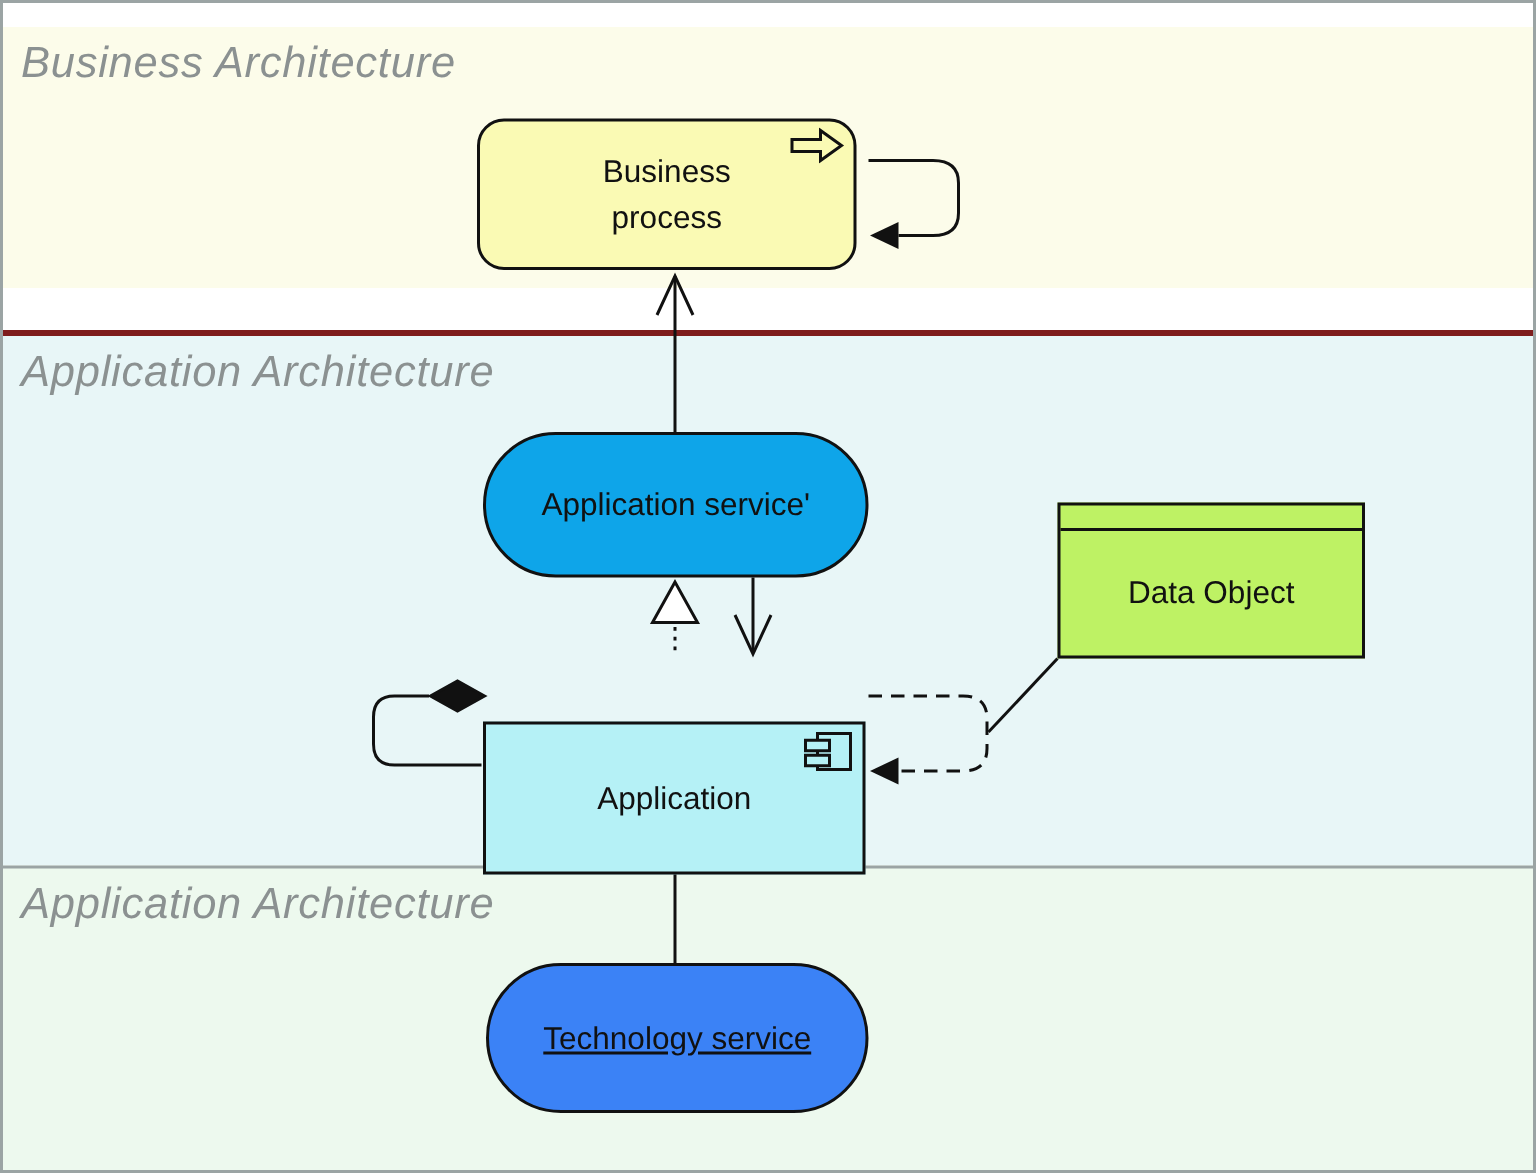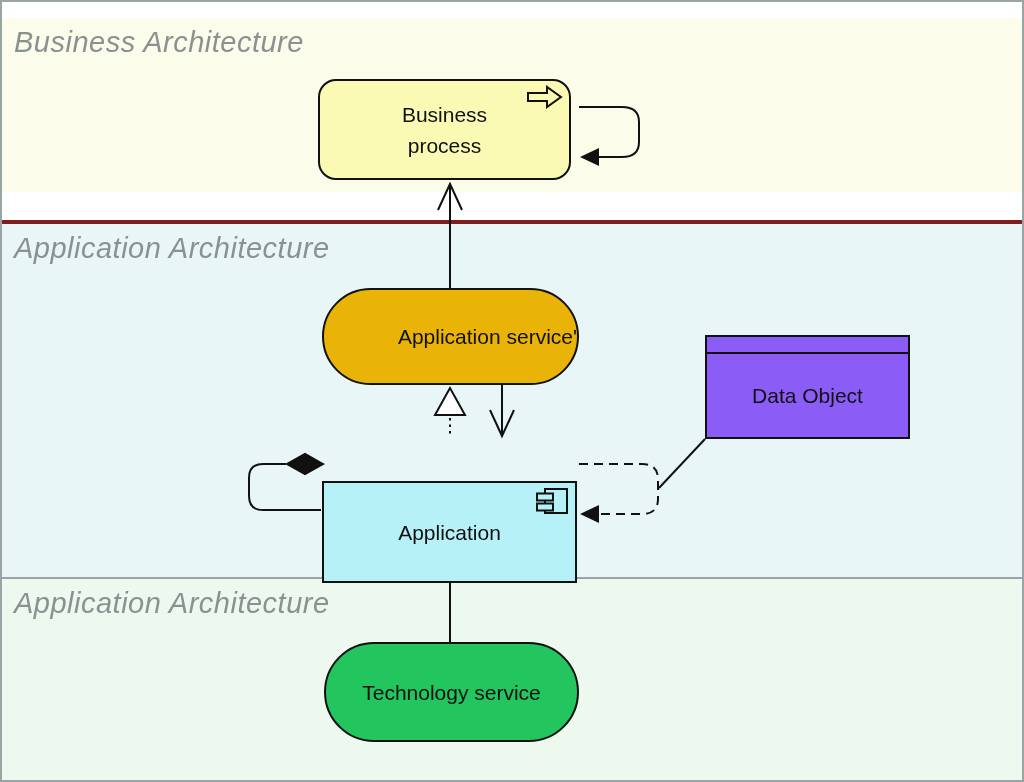--- a/index.html
+++ b/index.html
@@ -111,37 +111,37 @@
   </svg>
 
   <div class="node node-business-process" style="background-color: rgb(250, 250, 180);">
     <svg class="node-icon" width="38" height="24" viewBox="0 0 38 24">
       <polygon points="2,8 21,8 21,2 35,12 21,22 21,16 2,16" fill="none" stroke="#111111" stroke-width="2"></polygon>
     </svg>
     <span class="node-label-line">Business</span>
     <span class="node-label-line">process</span>
   </div>
 
-  <div class="node node-application-service" style="background-color: #eab308; align-items: flex-end;">
+  <div class="node node-application-service" style="background-color: #0ea5e9;">
     <span class="node-label-line">Application service'</span>
   </div>
 
   <div class="node node-application-component" style="background-color: rgb(181, 241, 246);">
     <svg class="node-icon" width="36" height="28" viewBox="0 0 36 28">
       <rect x="11" y="2" width="22" height="24" fill="none" stroke="#111111" stroke-width="2"></rect>
       <rect x="3" y="6.5" width="16" height="7" stroke="#111111" stroke-width="2" fill="#b5f1f6"></rect>
       <rect x="3" y="16.5" width="16" height="7" stroke="#111111" stroke-width="2" fill="#b5f1f6"></rect>
     </svg>
     <span class="node-label-line">Application</span>
   </div>
 
-  <div class="node node-data-object" style="background-color: #8b5cf6; align-items: center;">
+  <div class="node node-data-object" style="background-color: #bef264; align-items: center;">
     <div class="data-object-header"></div>
     <div class="data-object-body">
       <span>Data Object</span>
     </div>
   </div>
 
-  <div class="node node-technology-service" style="background-color: #22c55e;">
+  <div class="node node-technology-service" style="background-color: #3b82f6; text-decoration: underline;">
     <span class="node-label-line">Technology service</span>
   </div>
 
 </div>
 
 </body></html>

